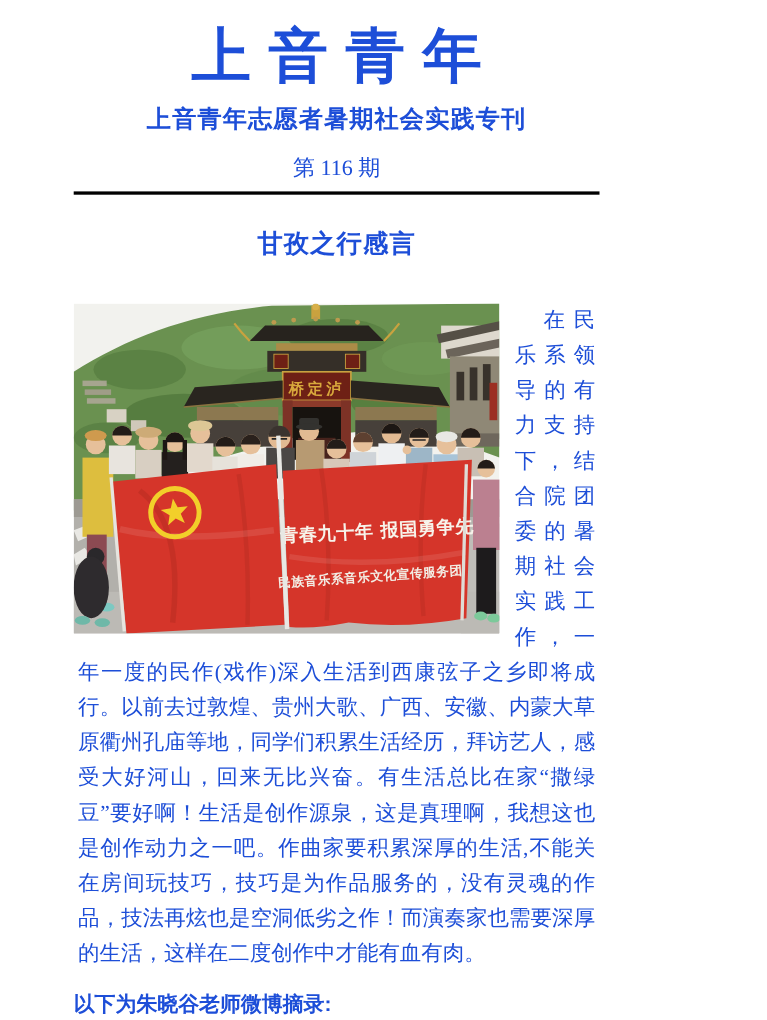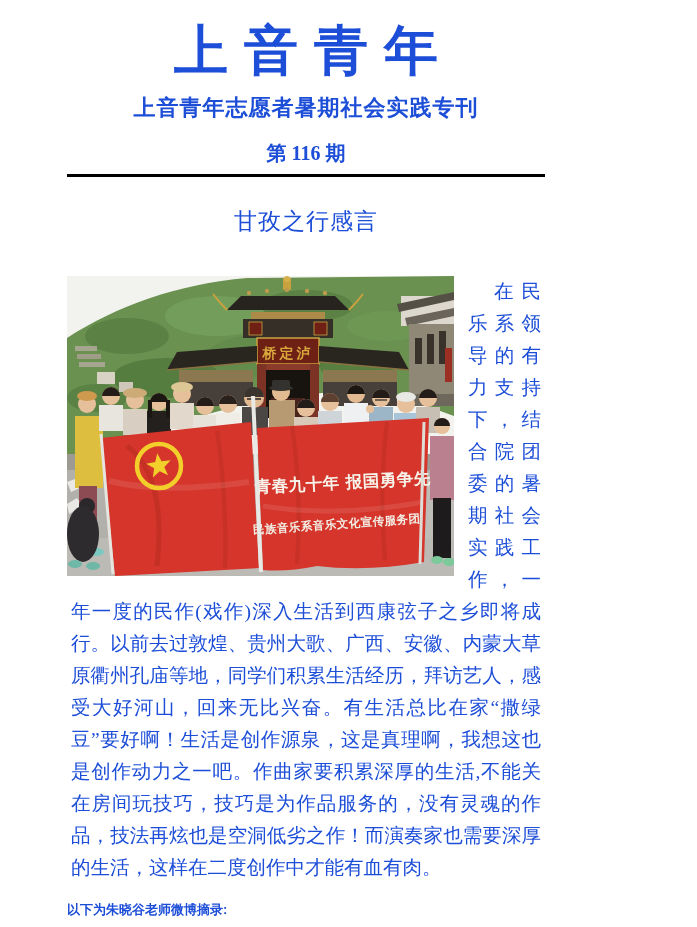--- a/index.html
+++ b/index.html
@@ -21,43 +21,43 @@
     font-size:50px;line-height:1.12;font-weight:bold;
     letter-spacing:28px;text-indent:28px;
     font-family:"Liberation Sans","DejaVu Sans",sans-serif;
   }
   .special-issue{
     margin-top:15px;text-align:center;font-size:22px;font-weight:bold;
     line-height:1.2;font-family:"Liberation Sans","DejaVu Sans",sans-serif;
     letter-spacing:1px;
   }
   .issue-number{
-    margin-top:19px;text-align:center;font-size:20px;font-weight:bold;line-height:1.2;
+    margin-top:19px;text-align:center;font-size:20px;font-weight:normal;line-height:1.2;
   }
   .pub-line{
     margin-top:15px;display:flex;justify-content:space-between;align-items:baseline;
     font-size:18px;line-height:1.2;
     font-family:"Liberation Sans","DejaVu Sans",sans-serif;
   }
   .header-rule{border:none;border-top:3px solid #000;margin:9px 0 0;}
   
   .article-title{
-    margin:31px 0 0;text-align:center;font-size:23px;font-weight:normal;line-height:1.2;
+    margin:31px 0 0;text-align:center;font-size:23px;font-weight:bold;line-height:1.2;
     letter-spacing:1px;
   }
   .article-body{
     margin-top:41px;font-size:19.5px;line-height:32px;text-align:justify;
   }
   .photo-figure{
     float:left;width:387px;height:300px;margin:0 14px 12px 0;
   }
   .photo-figure svg{display:block;width:387px;height:300px;}
   .body-text{margin:4px;text-indent:26px;word-break:break-all;}
   .weibo-heading{
-    clear:both;margin:18px 0 0;font-size:13px;font-weight:bold;line-height:1.25;
+    clear:both;margin:18px 0 0;font-size:19px;font-weight:bold;line-height:1.25;
     font-family:"Liberation Sans","DejaVu Sans",sans-serif;
   }
   .weibo-date{margin:7px 0 0;font-size:18.5px;line-height:1.25;}
   .svg-label{font-family:"DejaVu Sans","Liberation Sans",sans-serif;font-weight:bold;}
 </style>
 </head>
 <body>
 
 <div class="page">
   <div class="content">

